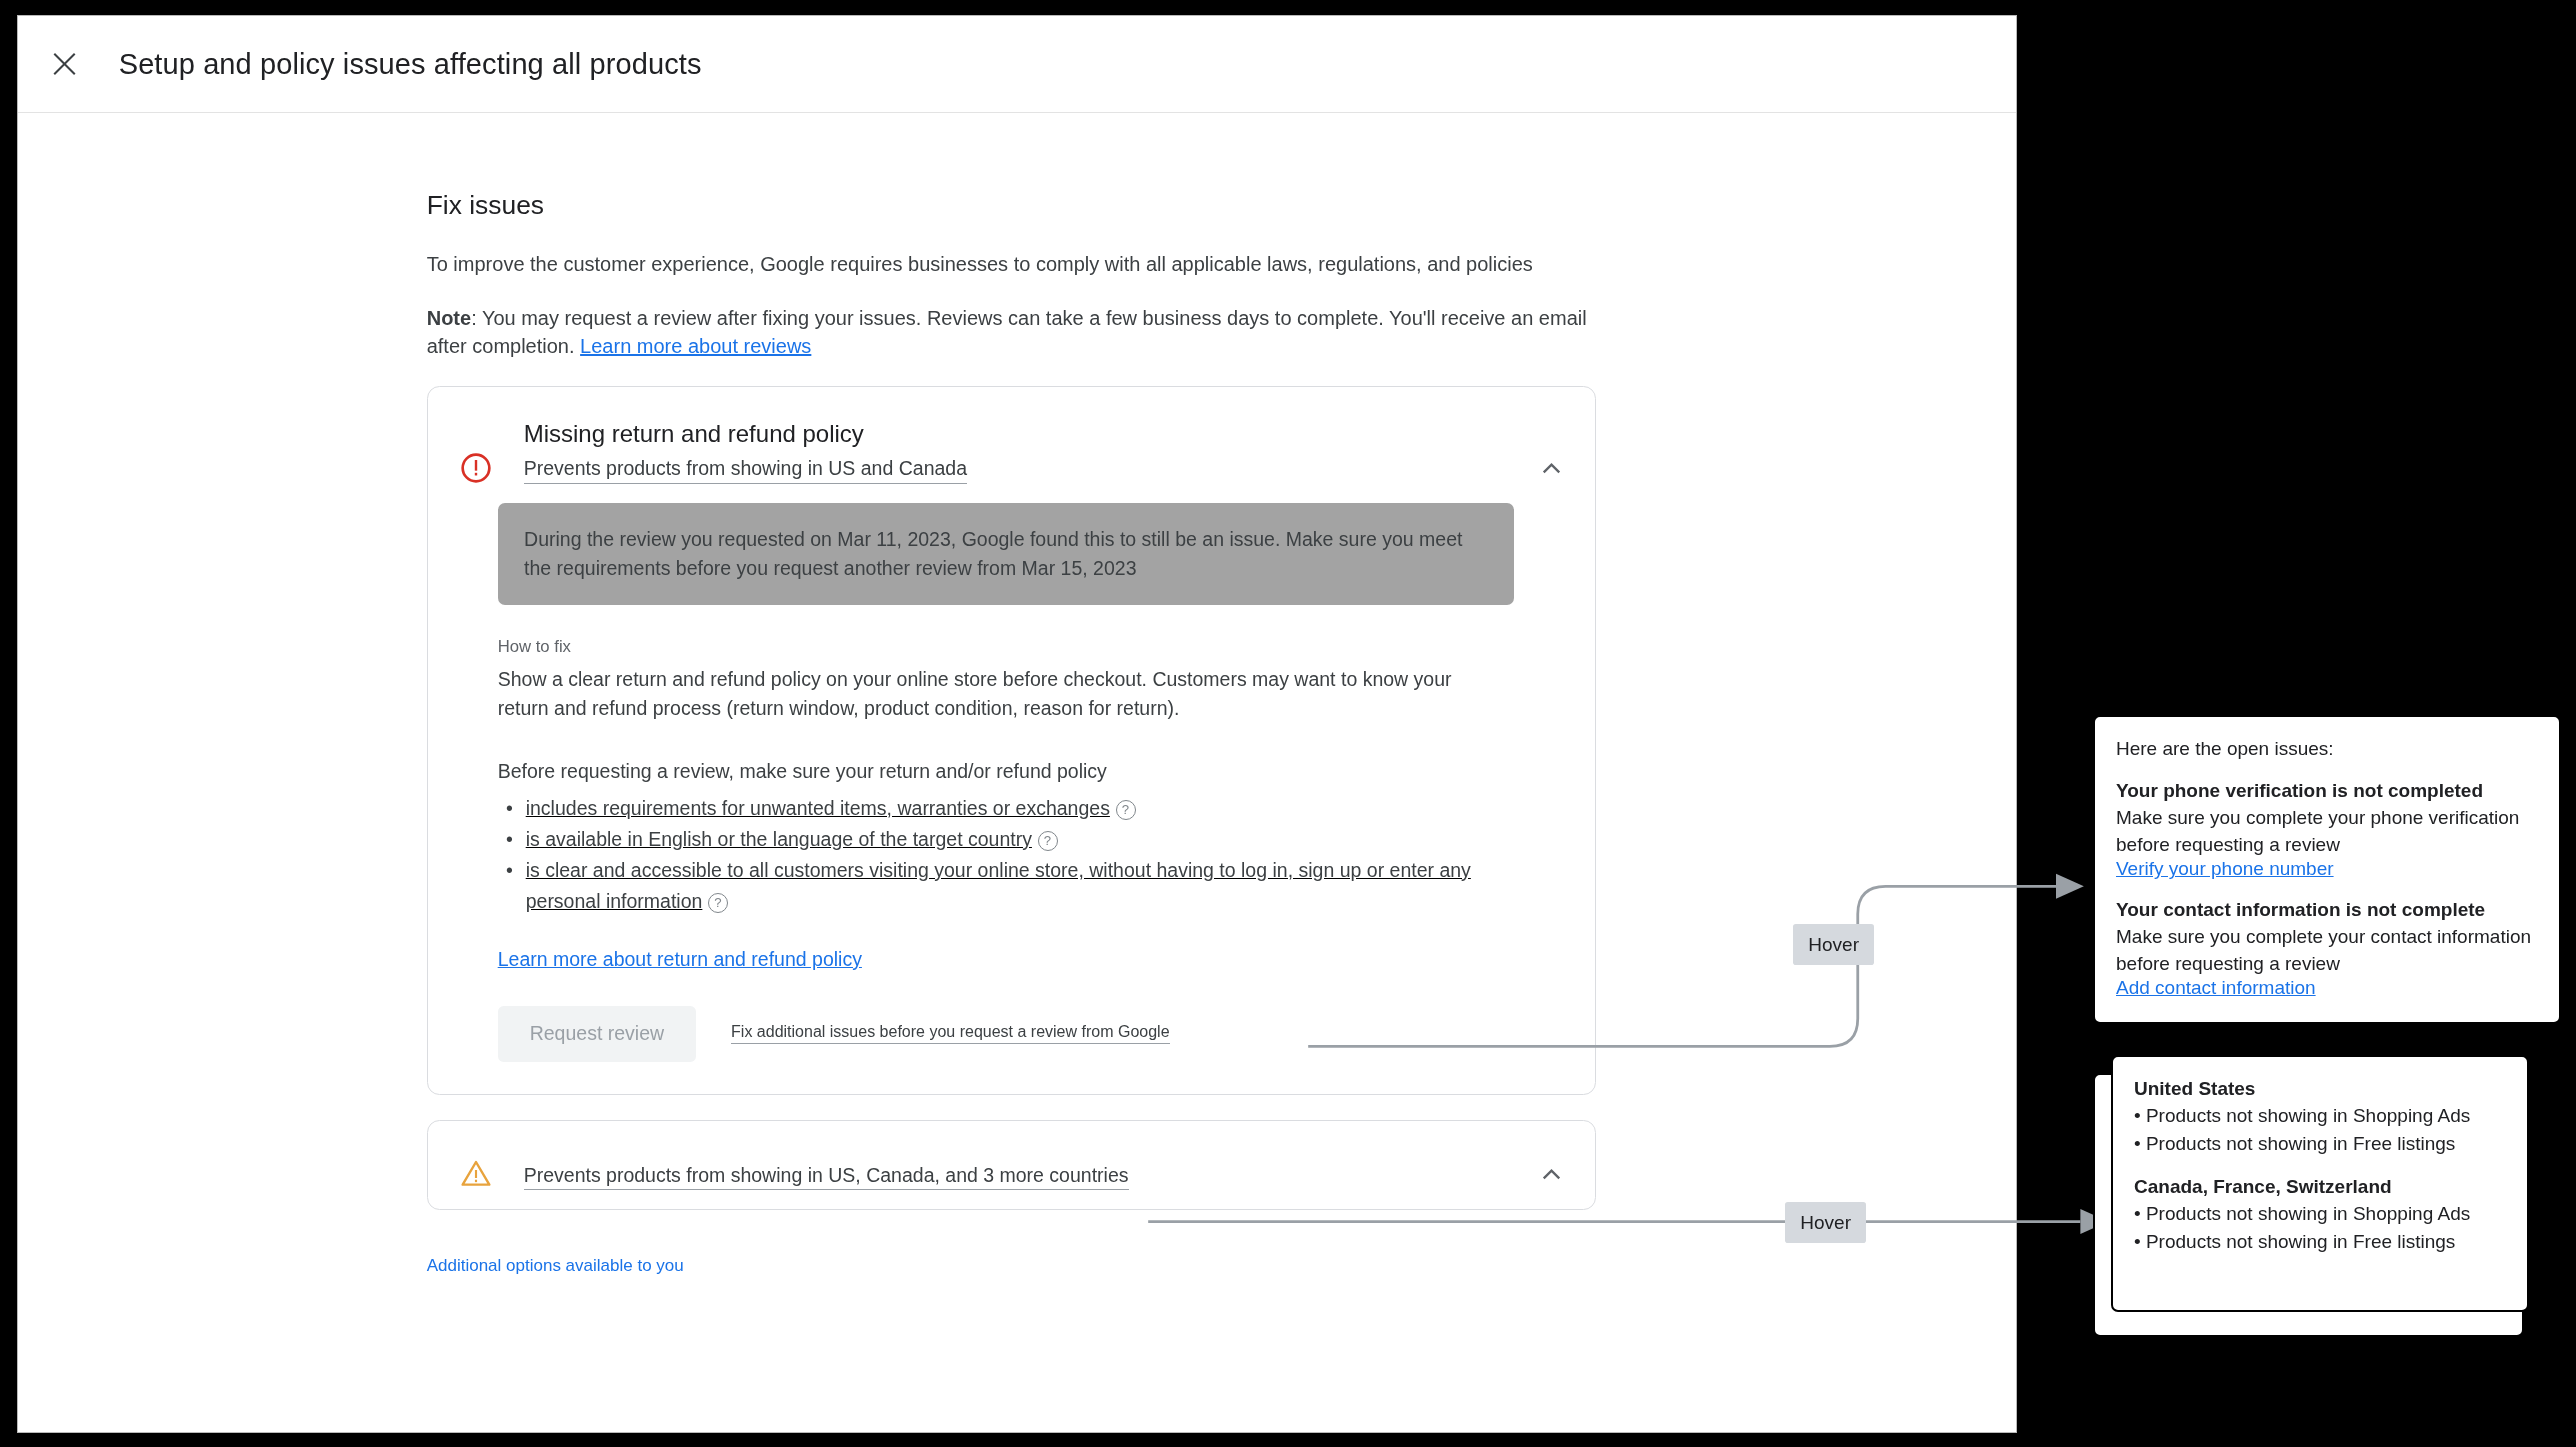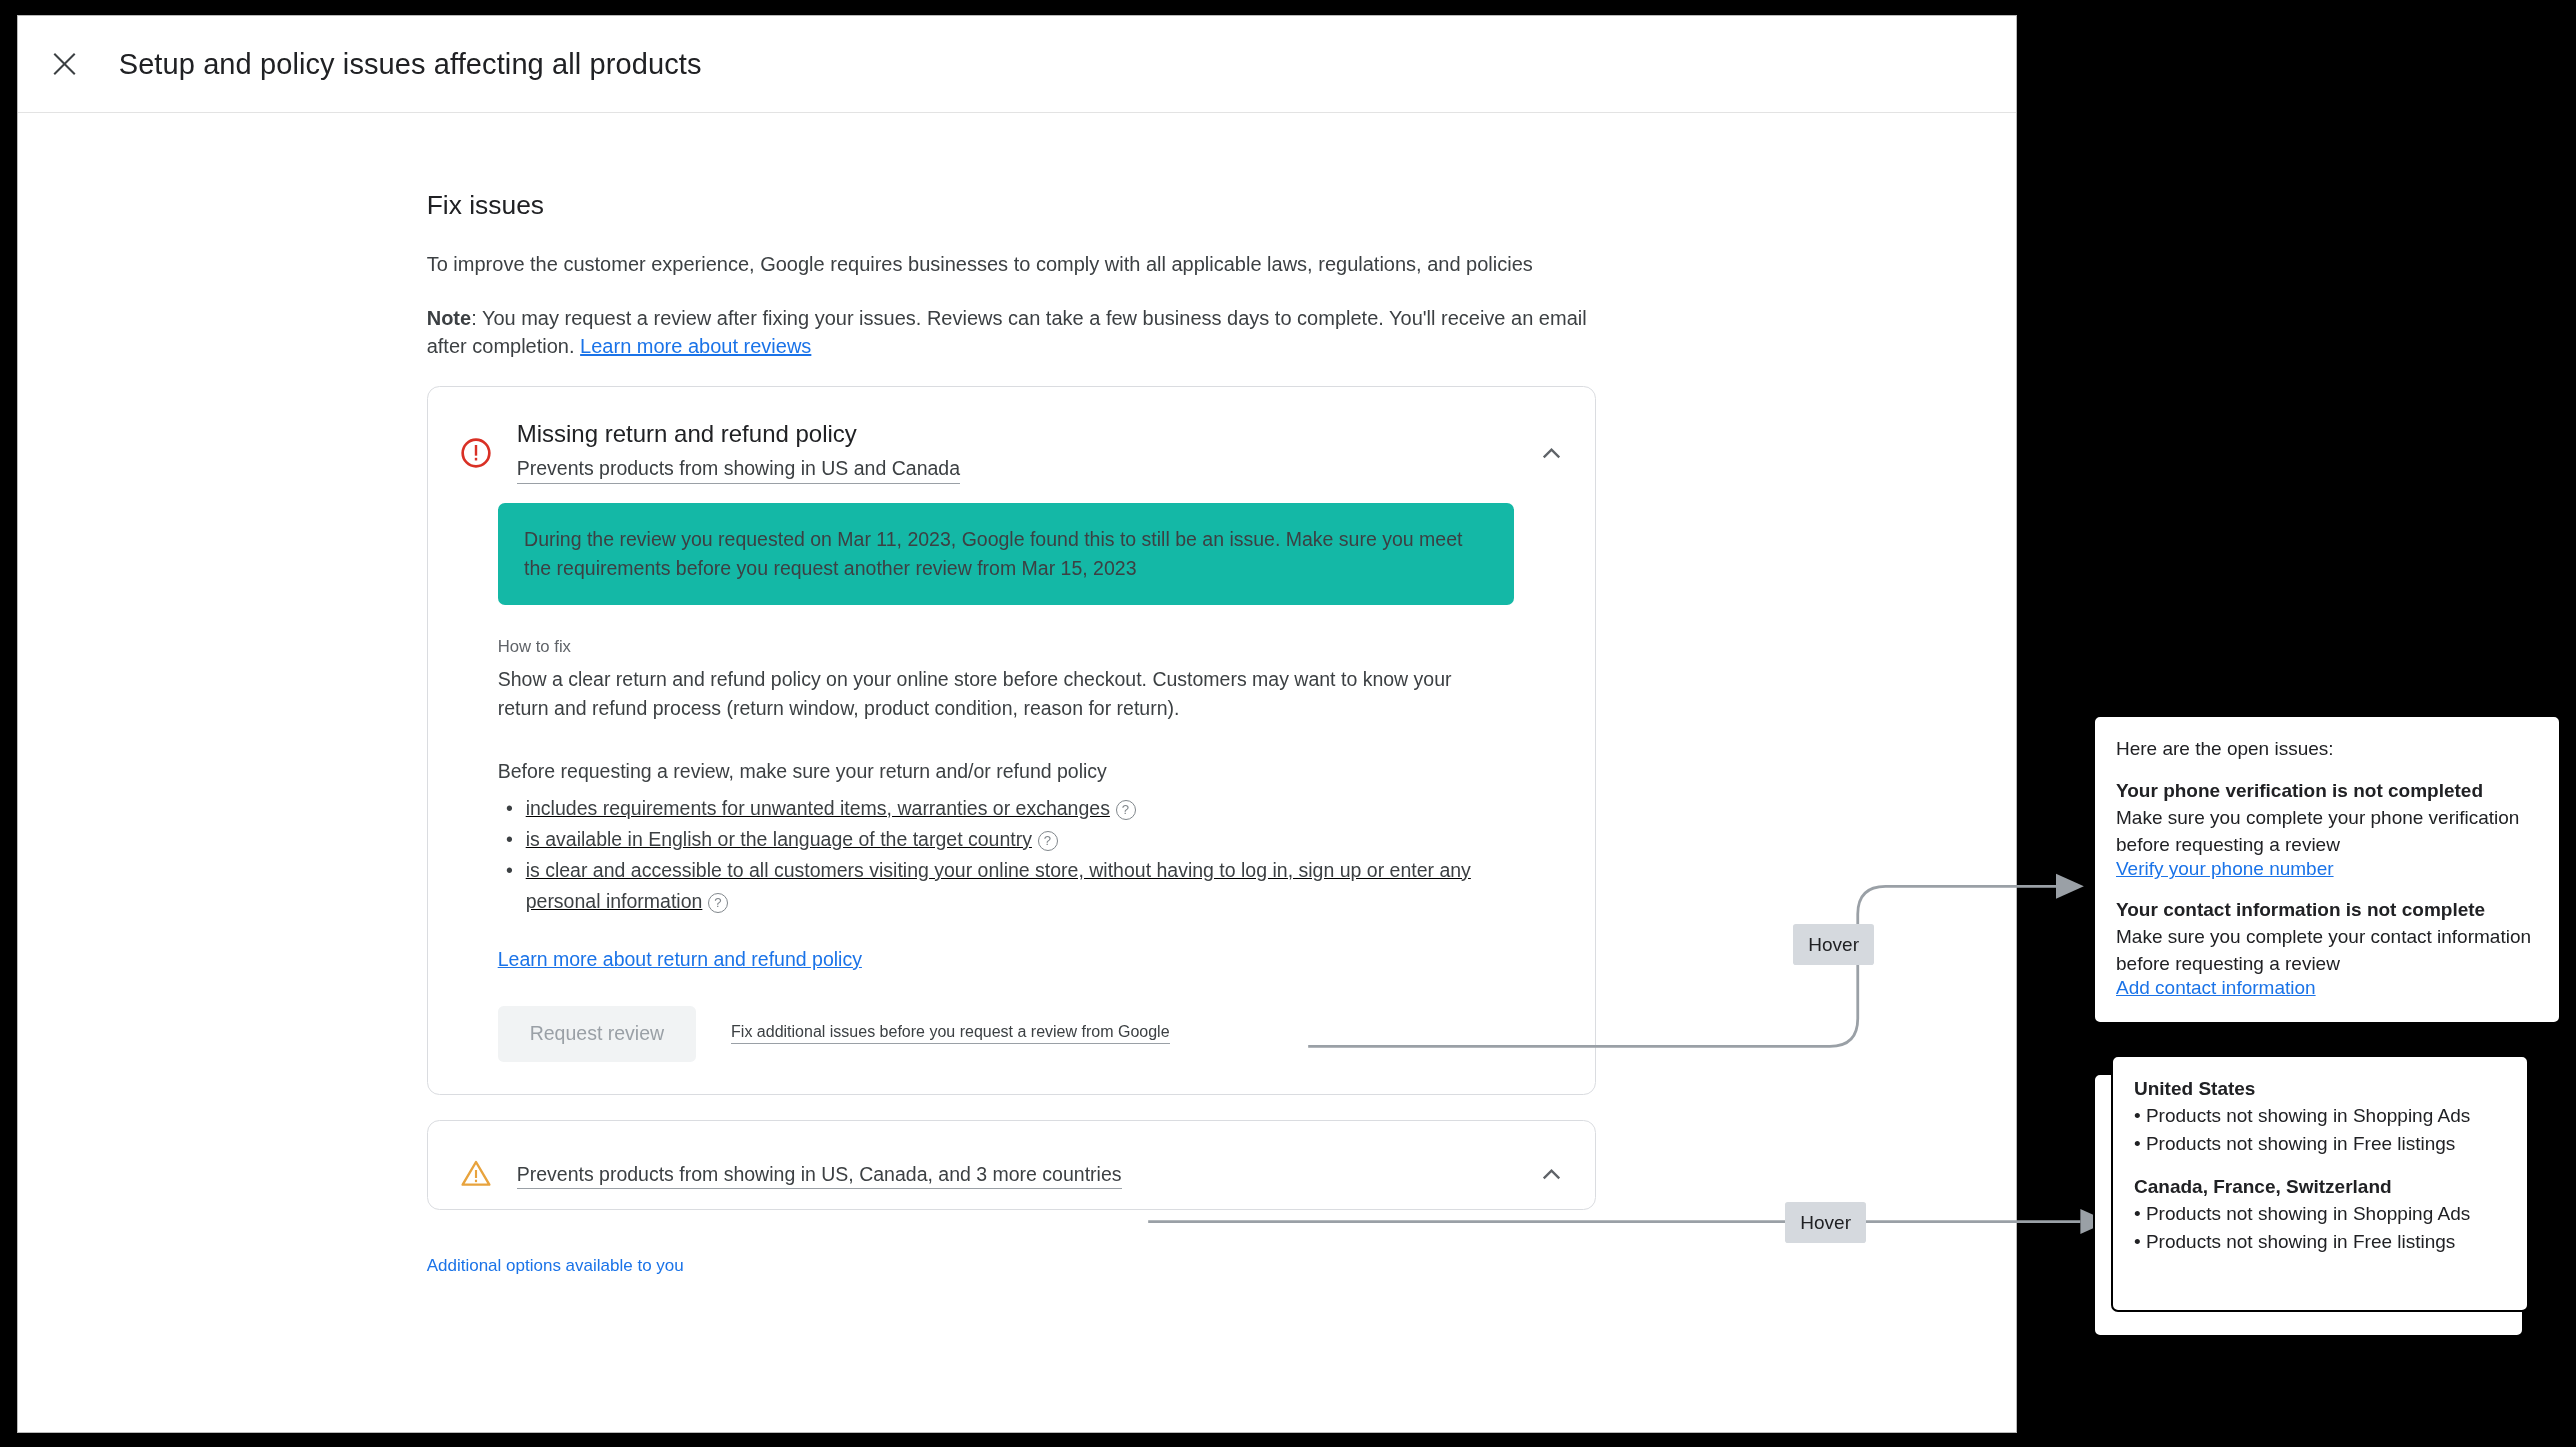--- a/index.html
+++ b/index.html
@@ -96,23 +96,24 @@
   .card {
     border: 1.4px solid #dadce0;
     border-radius: 12.5px;
     background: #fff;
     box-sizing: border-box;
     margin-top: 25px;
     width: 1169px;
   }
   .card-head {
     display: flex;
-    align-items: center;
+    align-items: flex-end;
     padding: 32px 28px 19.5px 32px;
     position: relative;
+    gap: 7px;
   }
   .status-icon {
     width: 32px;
     height: 32px;
     flex: none;
     margin-top: 4.2px;
   }
   .card-headtext { margin-left: 25px; flex: 1 1 auto; }
   .card-title {
     font-size: 24px;
@@ -132,21 +133,21 @@
     width: 31px;
     height: 31px;
     flex: none;
     margin-top: 5.6px;
     cursor: pointer;
   }
 
   .card-body { padding: 0 32px 32px 70px; }
 
   .alert-box {
-    background: #14b8a6;
+    background: #a3a3a3;
     border-radius: 7px;
     padding: 22px 26.4px;
     font-size: 19.5px;
     line-height: 29px;
     color: #3c4043;
     max-width: 1016px;
     box-sizing: border-box;
   }
 
   .howto-label {

